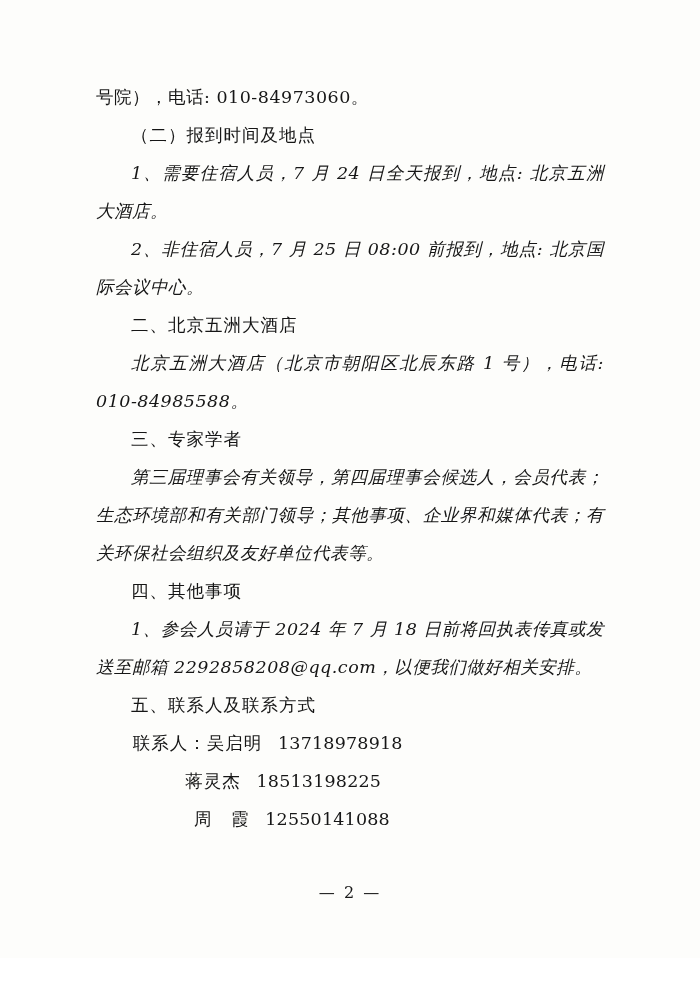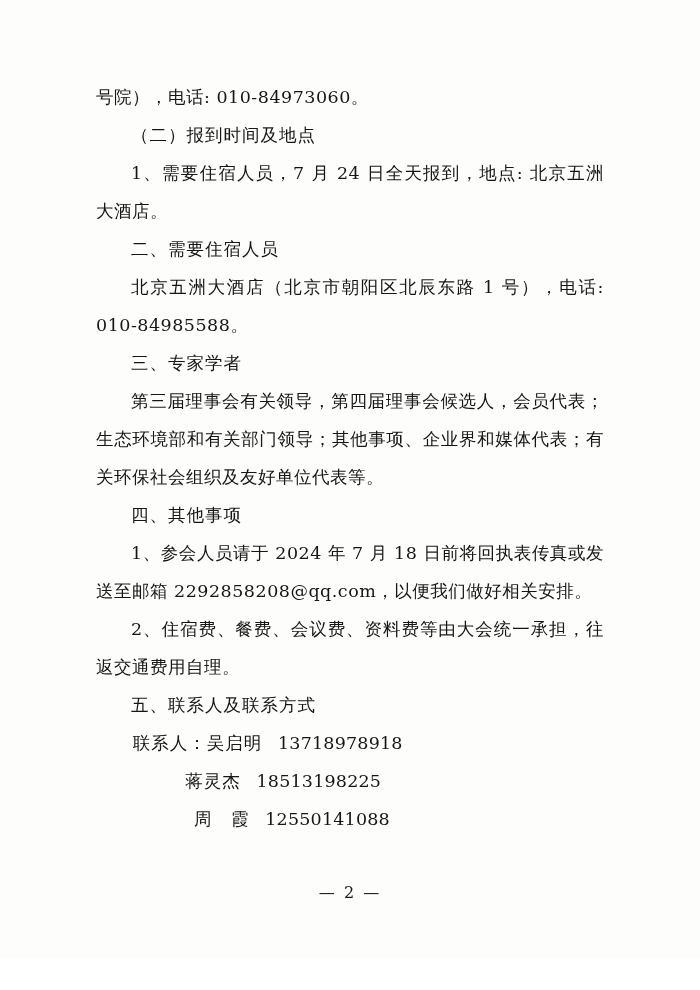--- a/index.html
+++ b/index.html
@@ -28,20 +28,21 @@
     letter-spacing: 0.5px;
     color: #161616;
   }
   .para {
     margin: 0;
     text-align: justify;
     text-justify: inter-ideograph;
   }
   .indent {
     text-indent: 2em;
+    font-style: italic;
   }
   .heading {
     margin: 0;
     text-indent: 2em;
     font-weight: normal;
     letter-spacing: 1px;
   }
   .contact-line {
     margin: 0;
     white-space: pre;
@@ -73,34 +74,34 @@
 
 <div class="page">
   <div class="doc-body">
 
     <p class="para">号院），电话: 010-84973060。</p>
 
     <p class="heading">（二）报到时间及地点</p>
 
     <p class="para indent">1、需要住宿人员，7 月 24 日全天报到，地点: 北京五洲大酒店。</p>
 
+    <p class="para indent">2、非住宿人员，7 月 25 日 08:00 前报到，地点: 北京国际会议中心。</p>
 
-    <p class="heading">二、需要住宿人员</p>
+    <p class="heading">二、北京五洲大酒店</p>
 
     <p class="para indent">北京五洲大酒店（北京市朝阳区北辰东路 1 号），电话: 010-84985588。</p>
 
     <p class="heading">三、专家学者</p>
 
     <p class="para indent">第三届理事会有关领导，第四届理事会候选人，会员代表；生态环境部和有关部门领导；其他事项、企业界和媒体代表；有关环保社会组织及友好单位代表等。</p>
 
     <p class="heading">四、其他事项</p>
 
     <p class="para indent">1、参会人员请于 2024 年 7 月 18 日前将回执表传真或发送至邮箱 2292858208@qq.com，以便我们做好相关安排。</p>
 
-    <p class="para indent">2、住宿费、餐费、会议费、资料费等由大会统一承担，往返交通费用自理。</p>
 
     <p class="heading">五、联系人及联系方式</p>
 
     <div>
       <p class="contact-line contact-indent-1"><span class="name">联系人：</span><span class="name">吴启明</span><span class="phone">13718978918</span></p>
       <p class="contact-line contact-indent-2"><span class="name">蒋灵杰</span><span class="phone">18513198225</span></p>
       <p class="contact-line contact-indent-3"><span class="name">周　霞</span><span class="phone">12550141088</span></p>
     </div>
 
   </div>

